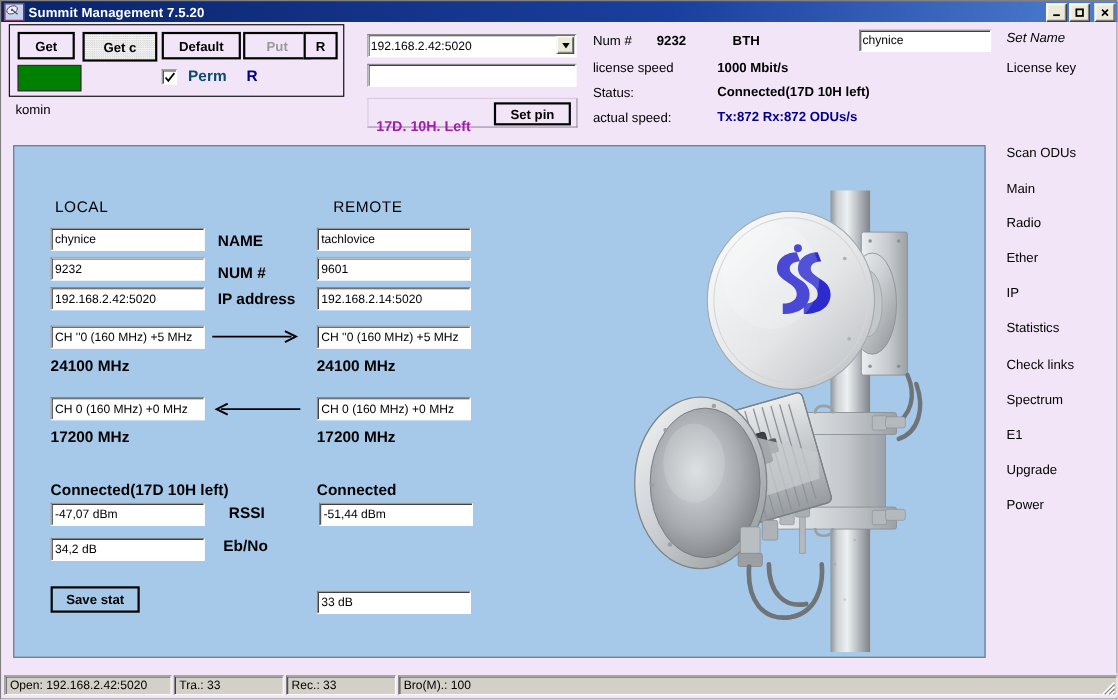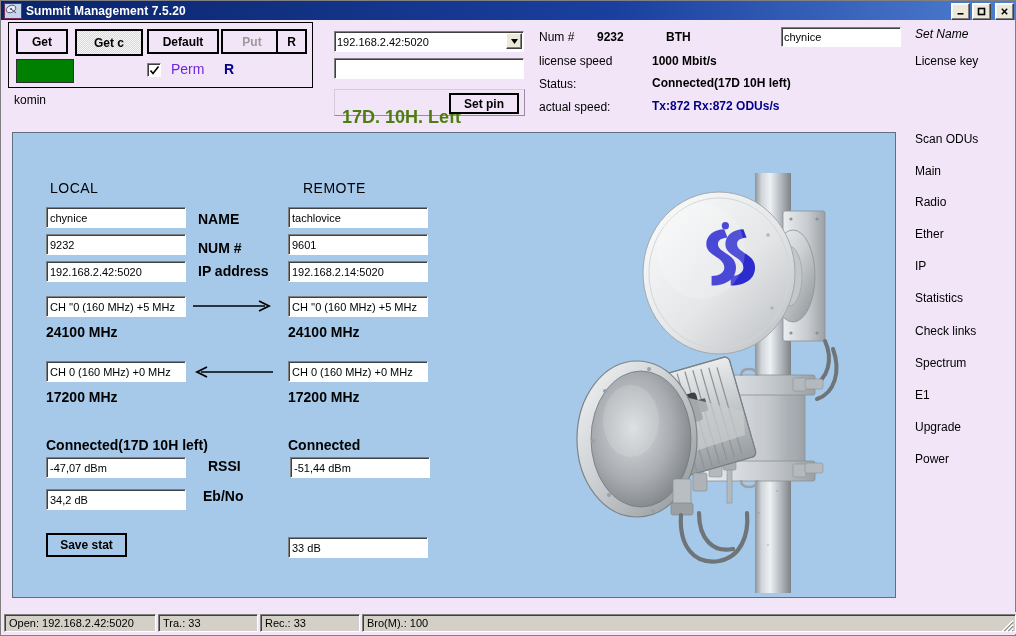--- a/index.html
+++ b/index.html
@@ -108,21 +108,21 @@
     position:absolute; left:138px; top:40px; width:14px; height:14px;
     background:#ffffff; border:1px solid #808080;
     border-right-color:#fff; border-bottom-color:#fff;
     box-shadow: inset 1px 1px 0 #404040;
     box-sizing:border-box;
     display:flex; align-items:center; justify-content:center;
   }
   #perm-check svg{display:block}
   #perm-label {
     position:absolute; left:162px; top:38px;
-    font-size:14px; font-weight:normal; color:#6d28d9;
+    font-size:14px; font-weight:bold; color:#0c4a6e;
   }
   #perm-r {
     position:absolute; left:215px; top:38px;
     font-size:14px; font-weight:bold; color:#00008b;
   }
   #komin {
     position:absolute; left:13px; top:92px;
     font-size:12px; color:#000;
   }
 
@@ -145,21 +145,21 @@
   #pin-entry .field{ width:100%; height:100%; }
   #pinbox {
     position:absolute; left:333px; top:88px; width:191px; height:27px;
     background:#f3e5f8;
     border:1px solid #d8c8e0;
     border-right-color:#9a8aa2; border-bottom-color:#9a8aa2;
     box-sizing:border-box;
   }
   #pin-left-text {
     position:absolute; left:7px; top:17px;
-    font-size:18px; font-weight:bold; color:#4d7c0f; white-space:nowrap;
+    font-size:13px; font-weight:bold; color:#a21caf; white-space:nowrap;
   }
   #btn-setpin { position:absolute; left:114px; top:3px; width:70px; height:21px; font-size:12px; }
 
   
   .st-label {
     position:absolute; font-size:12px; color:#000;
     font-family:"Liberation Sans", sans-serif;
   }
   .st-value {
     position:absolute; font-size:12px; font-weight:bold; color:#000;

